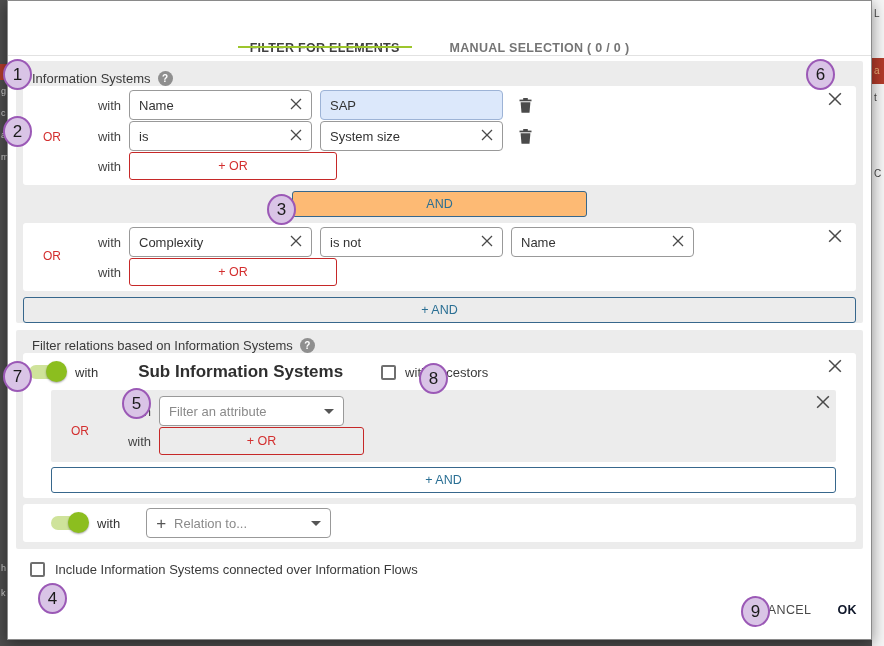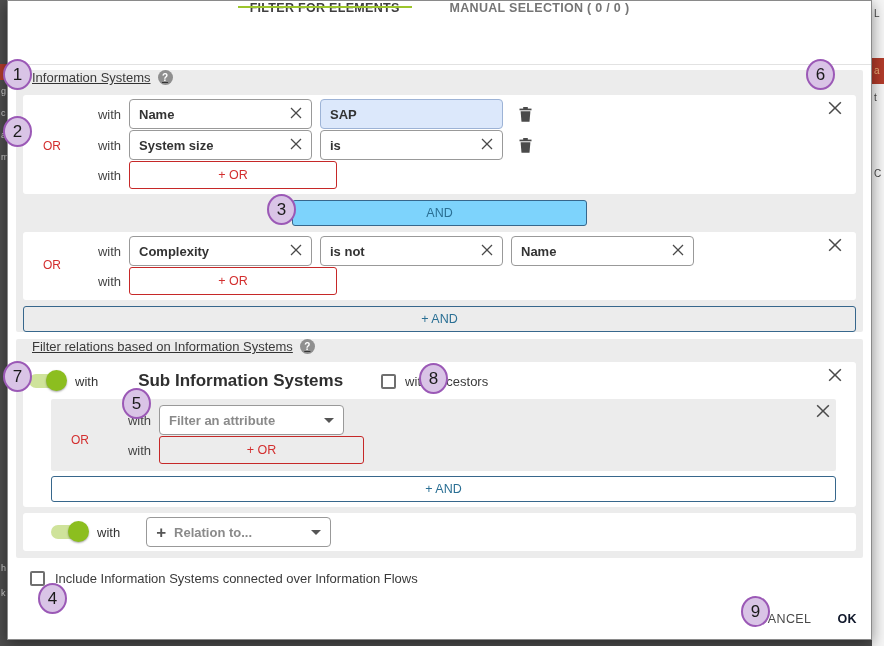--- a/index.html
+++ b/index.html
@@ -13,54 +13,54 @@
   .backdrop-right { position:absolute; right:0; top:0; width:12px; height:646px; background:#f6f6f6; z-index:1; }
   .backdrop-right .red-frag { position:absolute; left:0; top:58px; width:12px; height:26px; background:#b23b2a; color:#f0b27a; font-size:10px; line-height:26px; padding-left:2px; }
   .backdrop-right .frag { position:absolute; left:2px; font-size:10px; color:#444; }
 
   
   .dialog { position:absolute; left:7px; top:0; width:865px; height:640px; background:#fff;
             border:1px solid #8a8a8a; box-shadow:0 4px 14px rgba(0,0,0,.45); z-index:2;
             font-size:13px; color:#333; }
 
   
-  .tabs { height:64px; border-bottom:1px solid #e2e2e2; display:flex; justify-content:center; align-items:flex-start; gap:26px; }
+  .tabs { height:55px; border-bottom:1px solid #e2e2e2; display:flex; justify-content:center; align-items:flex-end; gap:26px; }
   .tab { position:relative; display:flex; align-items:center; padding:0 12px; font-size:12.5px; font-weight:bold;
          letter-spacing:.3px; color:#757575; cursor:pointer; }
   .tab.active { color:#3f3f3f; }
   .tab .underline { position:absolute; left:0; right:0; bottom:7px; height:2px; background:#9dc62d; }
 
   .content { padding:5px 8px 0; position:relative; height:581px; }
 
   
   .section { background:#ececec; border-radius:2px; position:relative; }
-  .sec-head { display:flex; align-items:flex-start; height:25px; padding:0 36px 0 16px;text-decoration:underline; }
+  .sec-head { display:flex; align-items:flex-end; height:25px; padding:0 36px 0 16px; }
   .sec-title { margin-right:7px; color:#3a3a3a; }
   .help-icon { width:15px; height:15px; border-radius:50%; background:#8f8f8f; color:#fff; font-size:10px;
                font-weight:bold; display:inline-flex; align-items:center; justify-content:center; }
   .sec-close { margin-left:auto; cursor:pointer; display:inline-flex; }
 
   
   .group { background:#fff; border-radius:3px; margin:0 7px 6px; padding:3px 0 4px; position:relative; }
   .frow { display:flex; align-items:center; height:30px; margin:1px 0; }
   .orcol { width:68px; padding-left:20px; }
   .or-label { color:#d32f2f; font-weight:normal; font-size:12px; }
   .withcol { width:30px; text-align:right; margin-right:8px; color:#444; }
   .field { width:183px; height:30px; border:1px solid #999; border-radius:4px; background:#fff;
-           display:flex; align-items:center; padding:0 9px; margin-right:8px; cursor:pointer;font-weight:bold; }
+           display:flex; align-items:center; padding:0 9px; margin-right:8px; cursor:pointer; }
   .field .fval { flex:1; color:#333; white-space:nowrap; overflow:hidden; }
   .field.highlight { background:#dce8fb; border-color:#9db3d6; }
   .field.placeholder .fval { color:#8a8a8a; }
   .trash { margin-left:8px; cursor:pointer; display:inline-flex; }
   .g-close { position:absolute; right:14px; top:6px; cursor:pointer; display:inline-flex; }
 
   .or-btn { width:208px; height:28px; border:1px solid #c62828; border-radius:3px; color:#d32f2f;
             display:flex; align-items:center; justify-content:center; font-size:12.5px; cursor:pointer; background:transparent; }
   .and-center { width:295px; height:26px; margin:5px auto 6px; border:1px solid #37678c; border-radius:3px;
-                background:#7dd3fc; color:#2a6f94; display:flex; align-items:center; justify-content:center;
+                background:#fdba74; color:#2a6f94; display:flex; align-items:center; justify-content:center;
                 font-size:12.5px; cursor:pointer; }
   .plus-and { height:26px; margin:0 7px 7px; border:1px solid #37678c; border-radius:3px; color:#2a6f94;
               display:flex; align-items:center; justify-content:center; font-size:12.5px; cursor:pointer; background:transparent; }
 
   .abs-or { position:absolute; left:20px; }
 
   
   .panelA { background:#fff; border-radius:3px; margin:0 7px 6px; padding:4px 0 5px; position:relative; }
   .toggle-row { display:flex; align-items:center; height:30px; padding-left:6px; }
   .toggle { width:36px; height:14px; border-radius:7px; background:#cfe39b; position:relative; margin-right:10px;
@@ -180,28 +180,28 @@
                 <rect x="4.2" y="0" width="4.6" height="2" fill="#4a4a4a"></rect>
                 <rect x="0.5" y="1.6" width="12" height="1.7" fill="#4a4a4a"></rect>
                 <path d="M1.6 4.3 h9.8 l-0.9 10.4 h-8 z" fill="#4a4a4a"></path>
               </svg>
           </span>
         </div>
         <div class="frow">
           <span class="orcol"><span class="or-label">OR</span></span>
           <span class="withcol">with</span>
           <div class="field">
+            <span class="fval">is</span>
+            <span><svg class="xicon" width="12" height="12" viewBox="0 0 12 12">
+                  <line x1="1" y1="1" x2="11" y2="11"></line>
+                  <line x1="11" y1="1" x2="1" y2="11"></line>
+                </svg></span>
+          </div>
+          <div class="field">
             <span class="fval">System size</span>
-            <span><svg class="xicon" width="12" height="12" viewBox="0 0 12 12">
-                  <line x1="1" y1="1" x2="11" y2="11"></line>
-                  <line x1="11" y1="1" x2="1" y2="11"></line>
-                </svg></span>
-          </div>
-          <div class="field">
-            <span class="fval">is</span>
             <span><svg class="xicon" width="12" height="12" viewBox="0 0 12 12">
                   <line x1="1" y1="1" x2="11" y2="11"></line>
                   <line x1="11" y1="1" x2="1" y2="11"></line>
                 </svg></span>
           </div>
           <span class="trash">
             <svg width="13" height="15" viewBox="0 0 13 15">
                 <rect x="4.2" y="0" width="4.6" height="2" fill="#4a4a4a"></rect>
                 <rect x="0.5" y="1.6" width="12" height="1.7" fill="#4a4a4a"></rect>
                 <path d="M1.6 4.3 h9.8 l-0.9 10.4 h-8 z" fill="#4a4a4a"></path>

